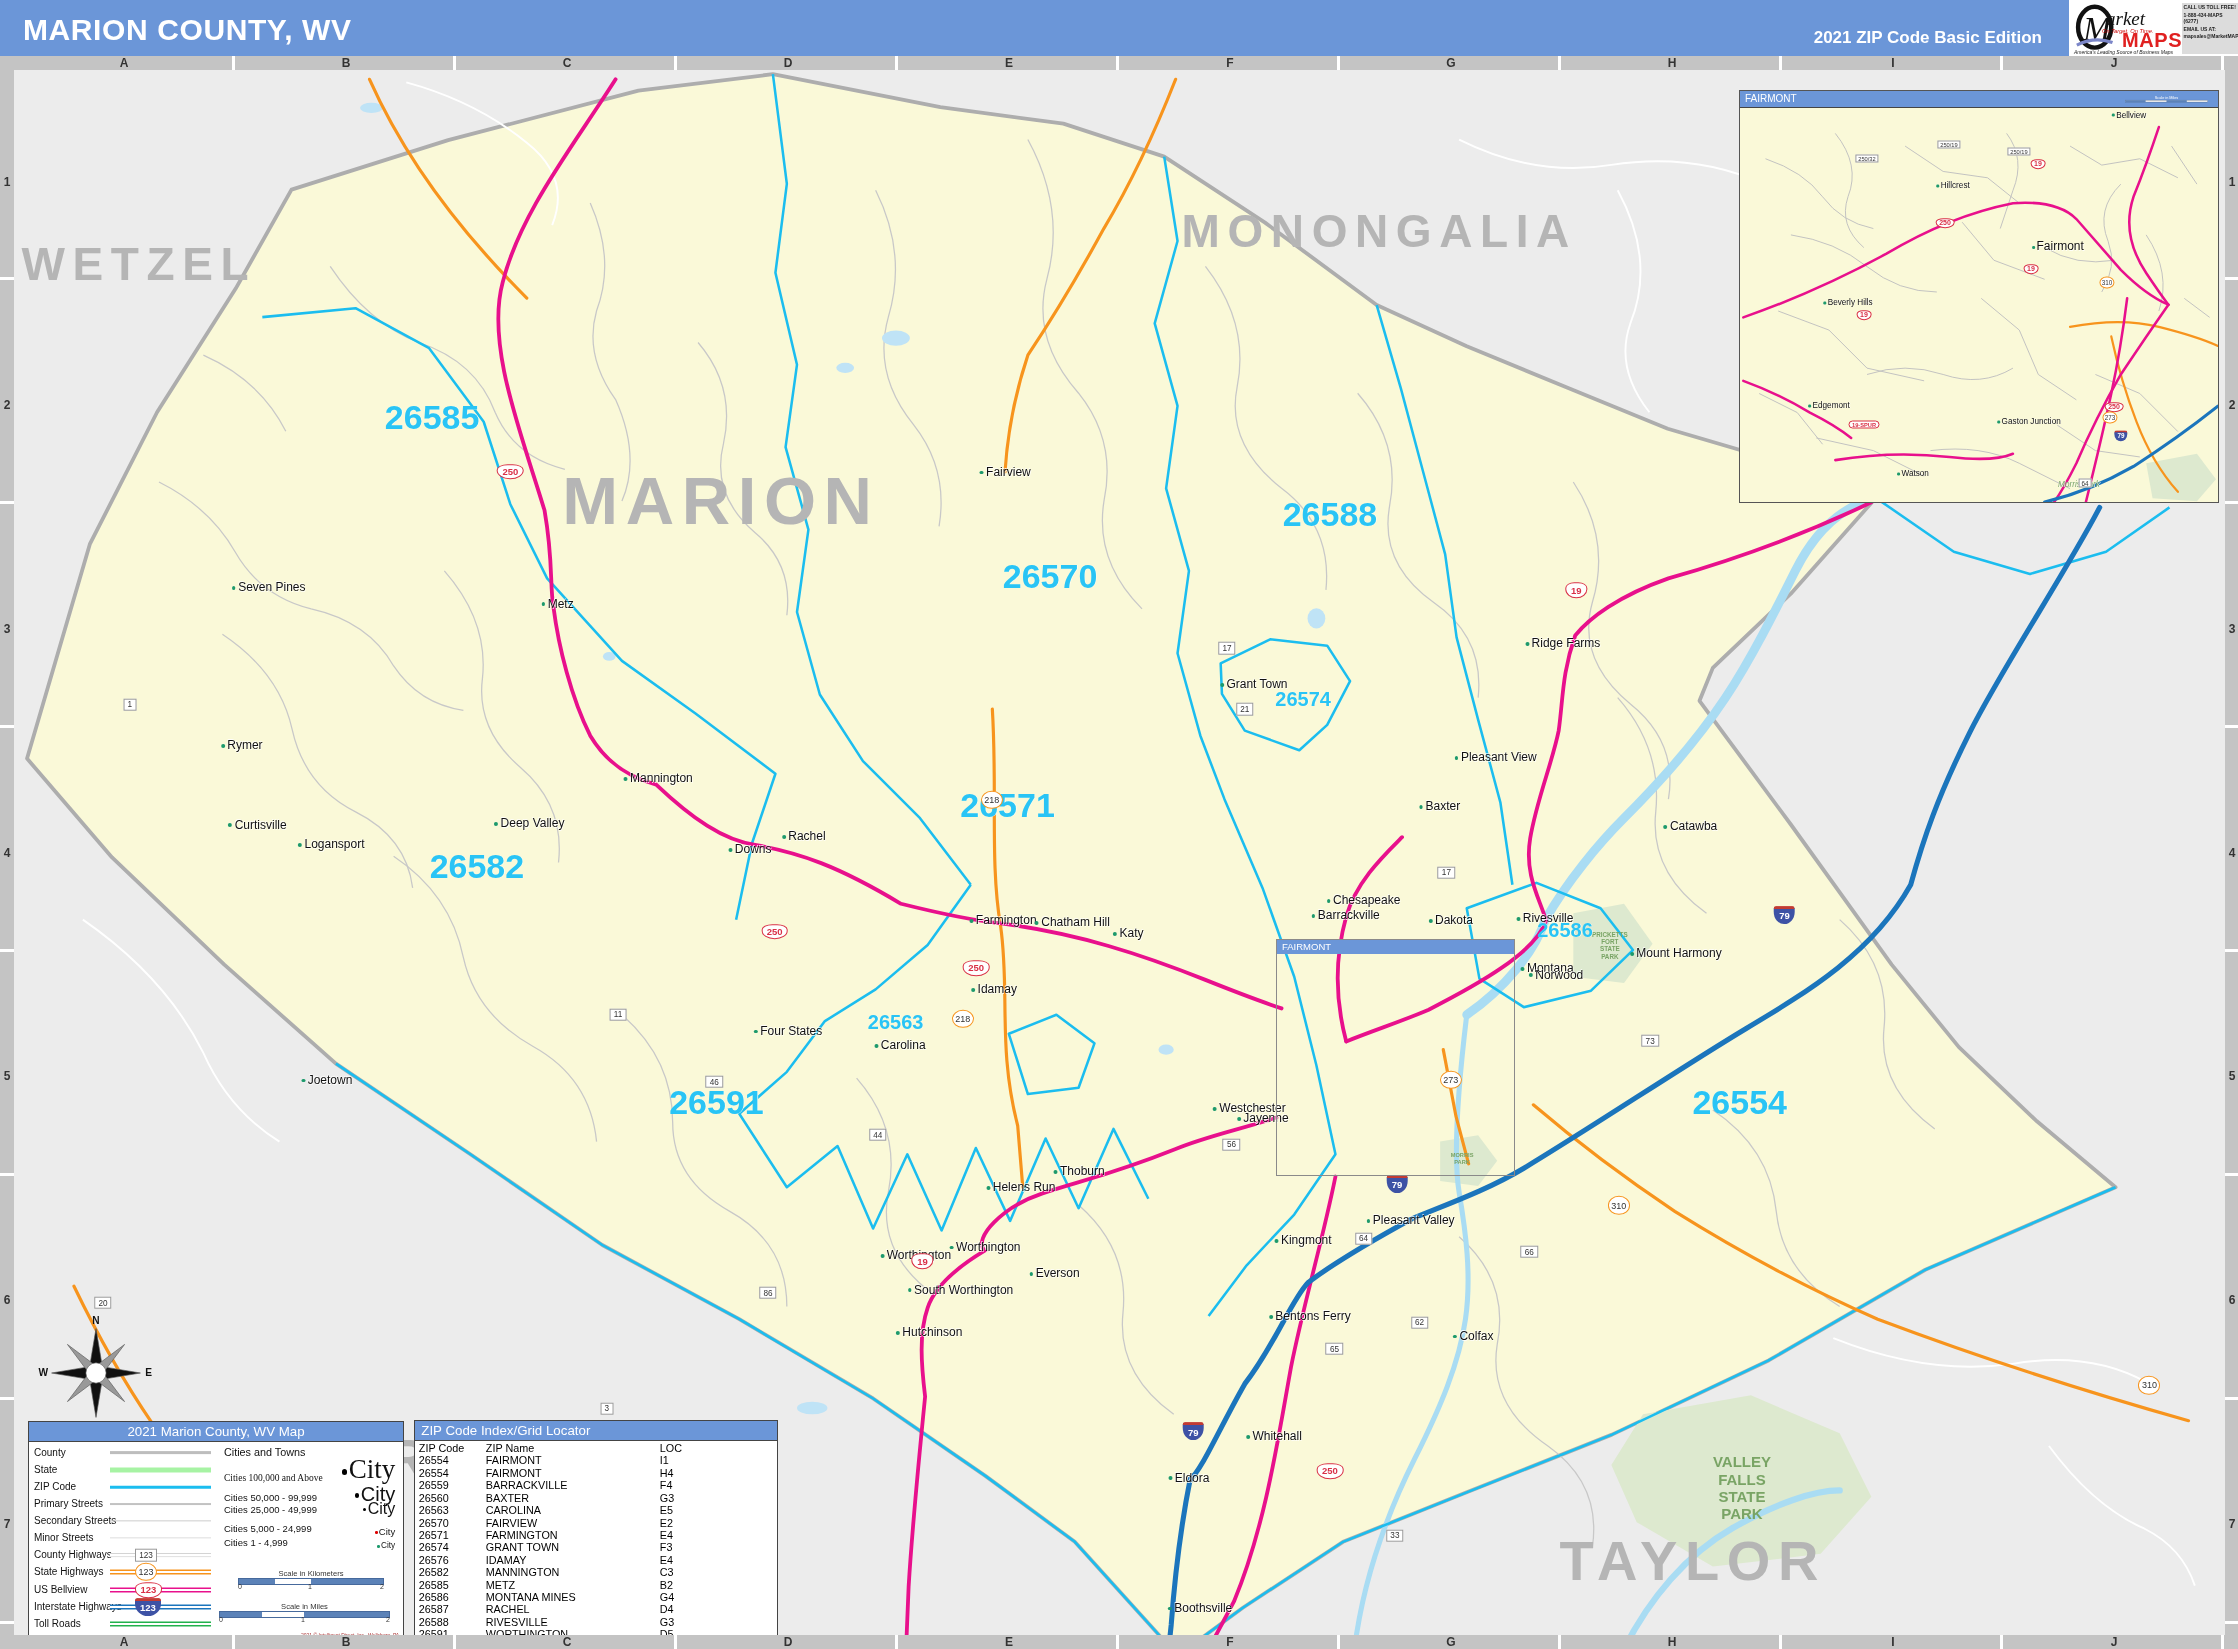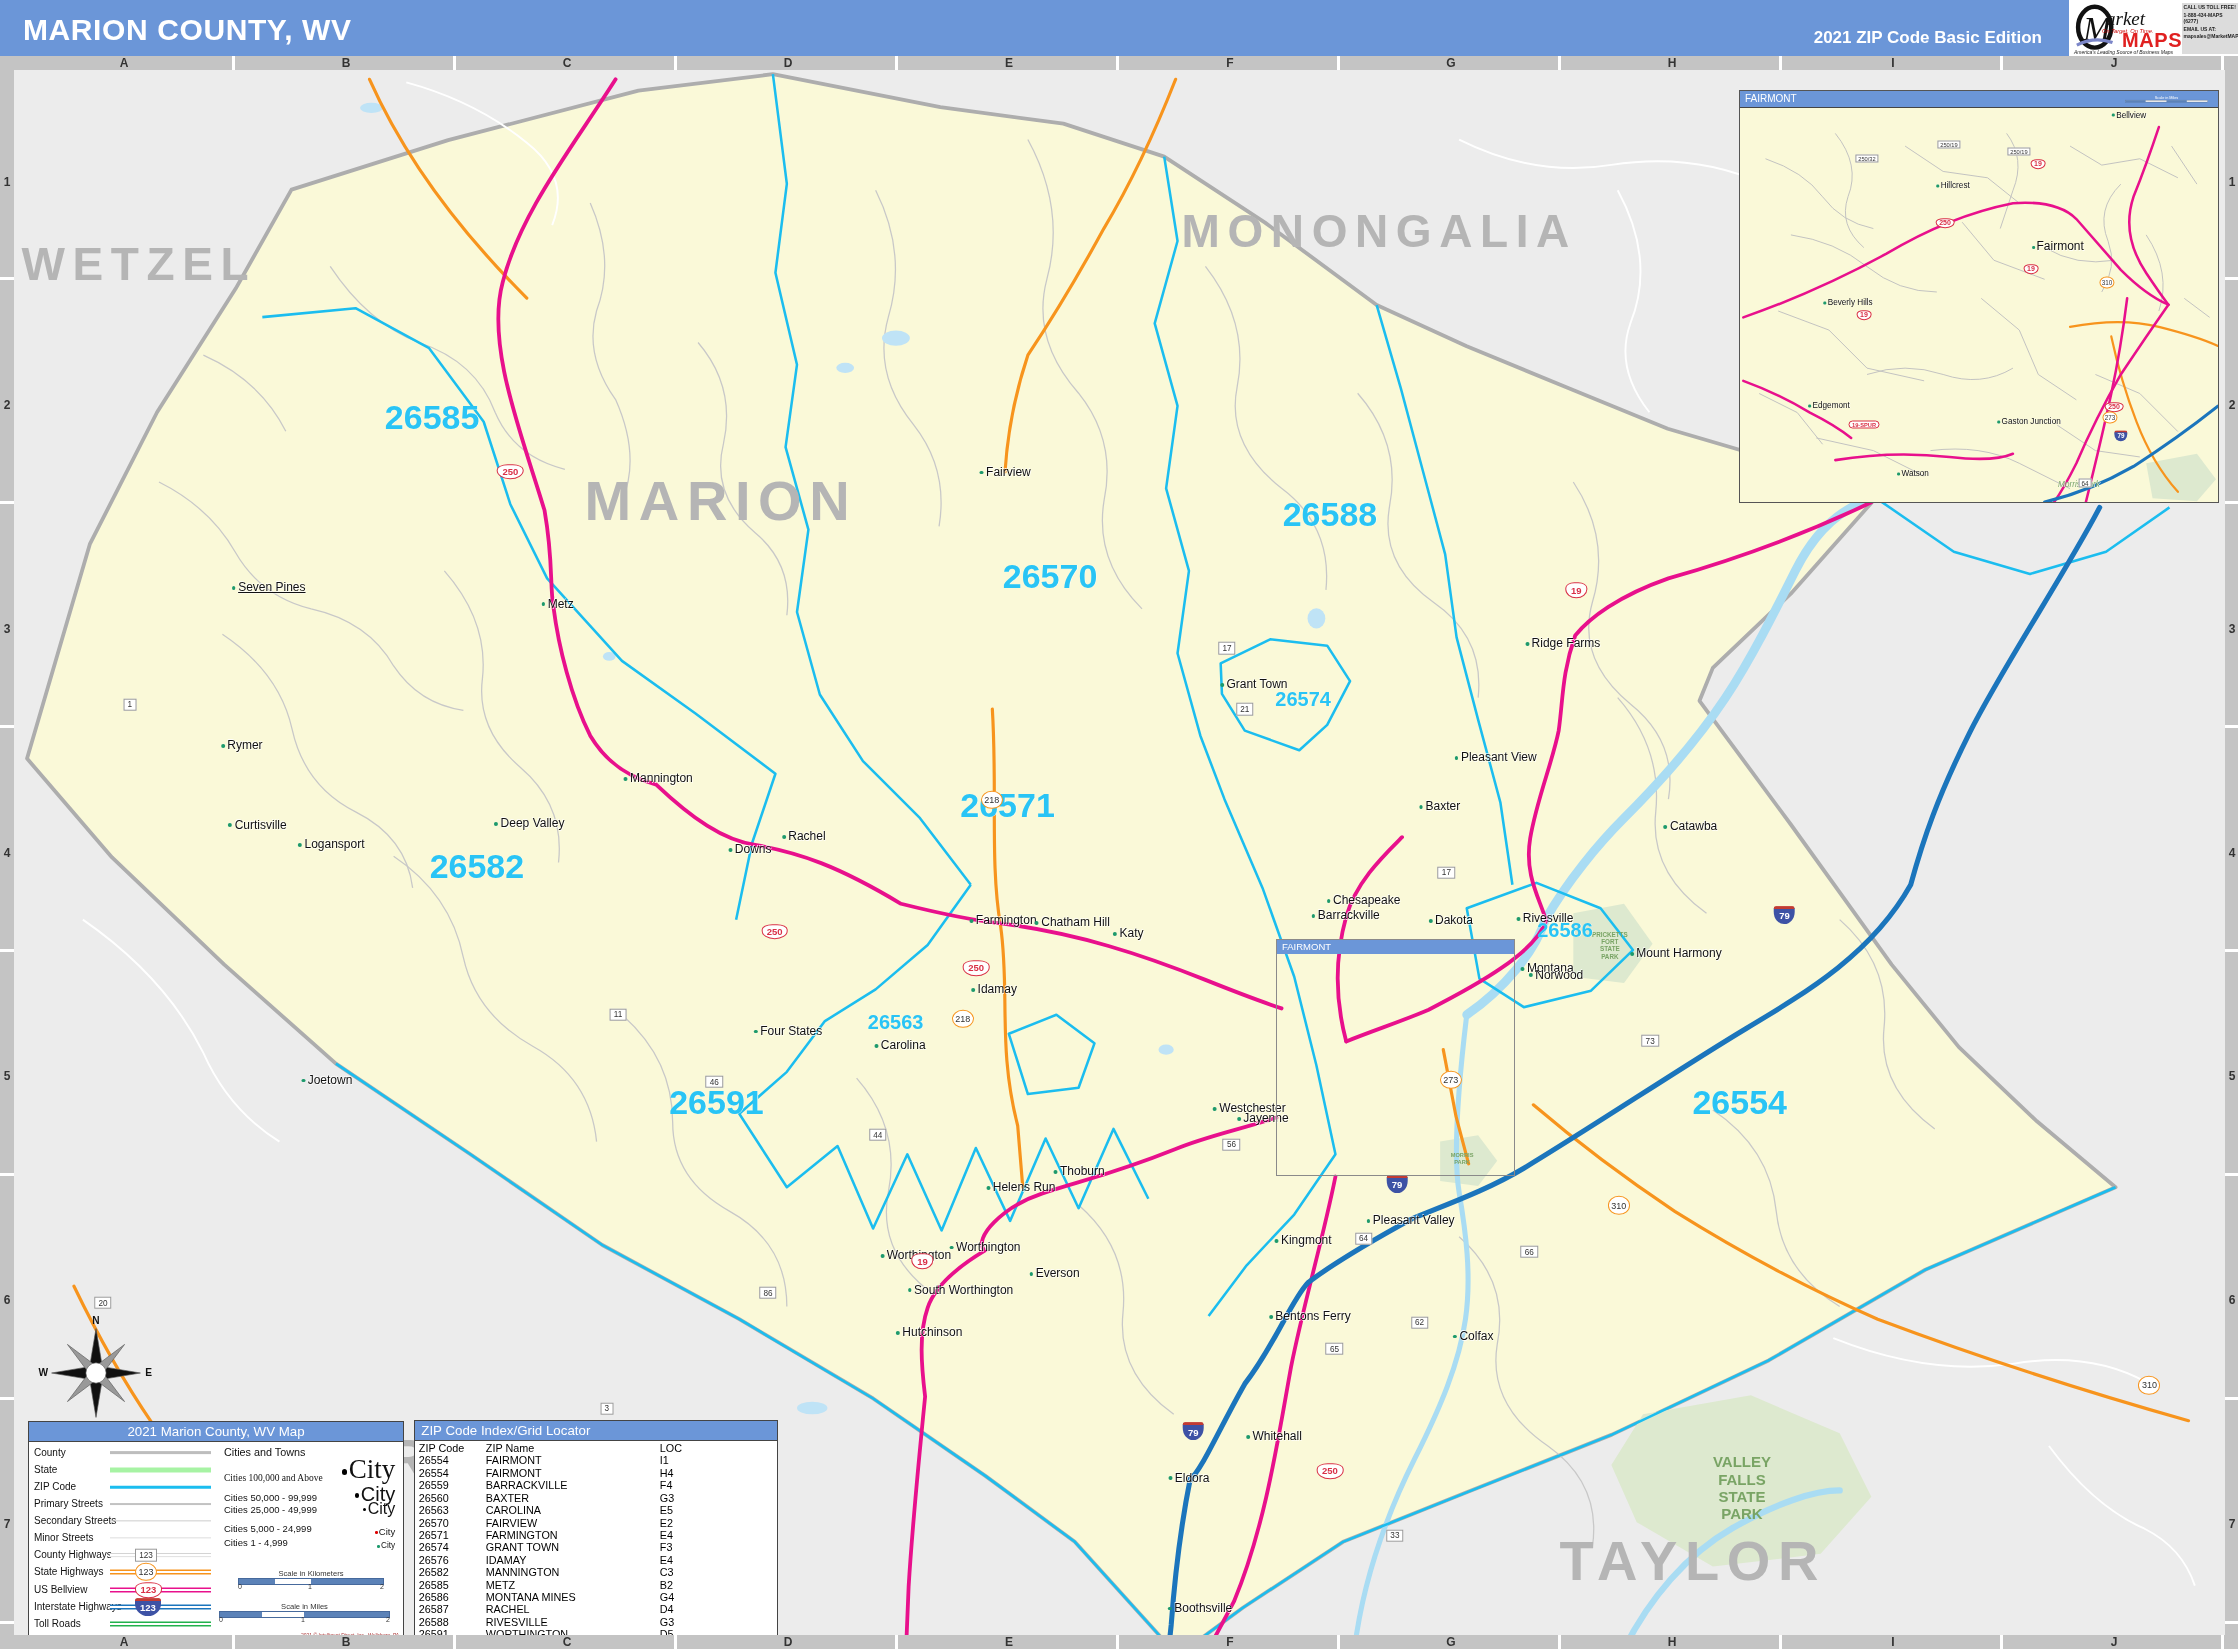--- a/index.html
+++ b/index.html
@@ -216,38 +216,38 @@
     <path d="M2012,1762 C1950,1782 1900,1792 1852,1812 C1752,1852 1702,1862 1642,1882 C1582,1902 1532,1952 1552,1972 C1502,2002 1472,2032 1462,2062 C1448,2102 1452,2152 1458,2202 C1448,2302 1438,2402 1432,2502 L1428,2600"></path>
     <path d="M2122,1642 C2100,1560 2108,1495 2122,1445 C2138,1390 2180,1350 2210,1320"></path>
   </g>
 
   <path stroke="#1b75bc" stroke-width="8" fill="none" stroke-linecap="round" d="M3310,800 C3255,905 3155,1055 3105,1155 C3055,1255 3032,1322 3012,1395 C2952,1502 2852,1562 2752,1622 C2652,1682 2502,1782 2402,1842 C2342,1878 2272,1902 2225,1922 C2152,1962 2102,1992 2062,2022 C2035,2050 2010,2120 1962,2182 C1922,2252 1892,2322 1876,2332 C1862,2402 1852,2482 1846,2562 L1842,2600"></path>
 </svg>
 
 <div id="county-labels">
     <div class="county-label" style="left: 6.2%; top: 16%; font-size: 46px;">WETZEL</div>
     <div class="county-label" style="left: 61.6%; top: 14%; font-size: 46px;">MONONGALIA</div>
-    <div class="county-label" style="left: 32.2%; top: 30.3%; font-size: 56px;">MARION</div>
+    <div class="county-label" style="left: 32.2%; top: 30.3%; font-size: 67px;">MARION</div>
     <div class="county-label" style="left: 75.6%; top: 94.6%; font-size: 56px;">TAYLOR</div>
     <div class="county-label" style="left: 21%; top: 88.4%; font-size: 56px;">HARRISON</div>
   </div>
 <div id="zip-labels">
     <div class="zip-label" style="left: 19.3%; top: 25.3%; font-size: 34px;">26585</div>
     <div class="zip-label" style="left: 46.9%; top: 34.9%; font-size: 34px;">26570</div>
     <div class="zip-label" style="left: 59.4%; top: 31.2%; font-size: 34px;">26588</div>
     <div class="zip-label" style="left: 58.2%; top: 42.4%; font-size: 20px;">26574</div>
     <div class="zip-label" style="left: 45%; top: 48.8%; font-size: 34px;">26571</div>
     <div class="zip-label" style="left: 69.9%; top: 56.4%; font-size: 20px;">26586</div>
     <div class="zip-label" style="left: 21.3%; top: 52.5%; font-size: 34px;">26582</div>
     <div class="zip-label" style="left: 40%; top: 62%; font-size: 20px;">26563</div>
     <div class="zip-label" style="left: 32%; top: 66.8%; font-size: 34px;">26591</div>
     <div class="zip-label" style="left: 77.7%; top: 66.8%; font-size: 34px;">26554</div>
   </div>
 <div id="town-labels">
-    <div class="town" style="left: 12%; top: 35.6%; text-decoration: underline;"><span class="dot"></span>Seven Pines</div>
+    <div class="town" style="left: 12%; top: 35.6%;"><span class="dot"></span>Seven Pines</div>
     <div class="town" style="left: 10.8%; top: 45.2%;"><span class="dot"></span>Rymer</div>
     <div class="town" style="left: 24.9%; top: 36.6%;"><span class="dot"></span>Metz</div>
     <div class="town" style="left: 11.5%; top: 50%;"><span class="dot"></span>Curtisville</div>
     <div class="town" style="left: 14.8%; top: 51.2%;"><span class="dot"></span>Logansport</div>
     <div class="town" style="left: 21.5%; top: 49.9%; margin-left: 48px;"><span class="dot"></span>Deep Valley</div>
     <div class="town" style="left: 14.6%; top: 64.5%; margin-top: 16px;"><span class="dot"></span>Joetown</div>
     <div class="town" style="left: 29.4%; top: 47.2%;"><span class="dot"></span>Mannington</div>
     <div class="town" style="left: 33.5%; top: 51.5%;"><span class="dot"></span>Downs</div>
     <div class="town" style="left: 35.9%; top: 50.7%;"><span class="dot"></span>Rachel</div>
     <div class="town" style="left: 44.9%; top: 28.6%;"><span class="dot"></span>Fairview</div>

